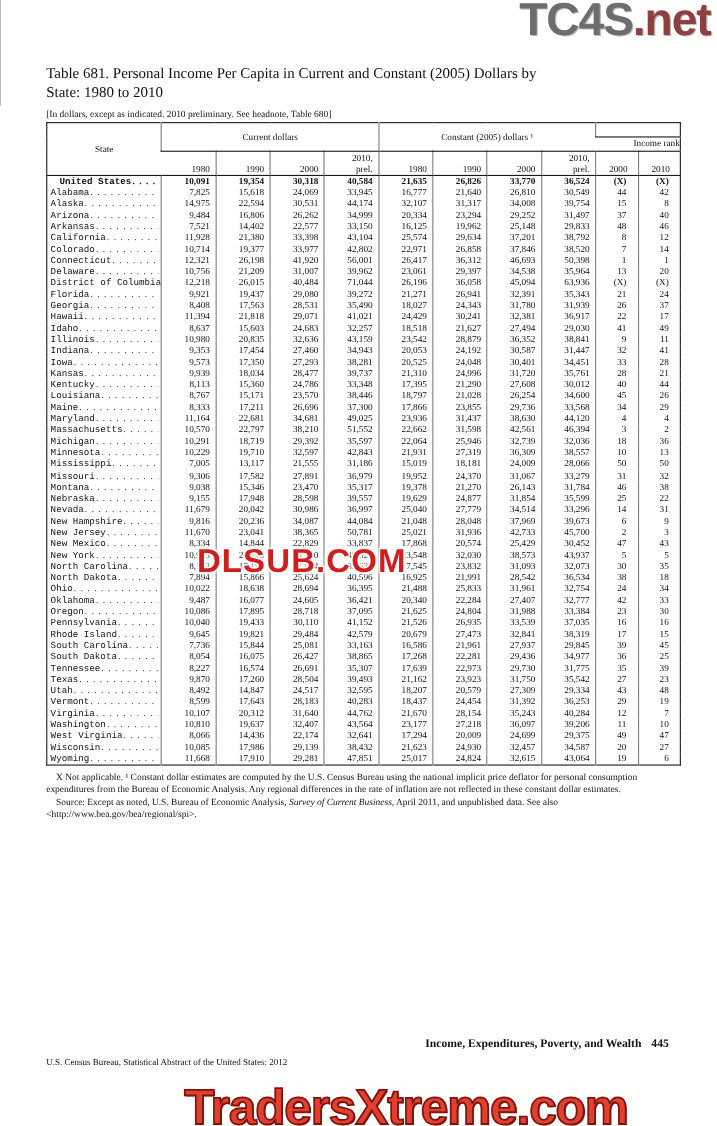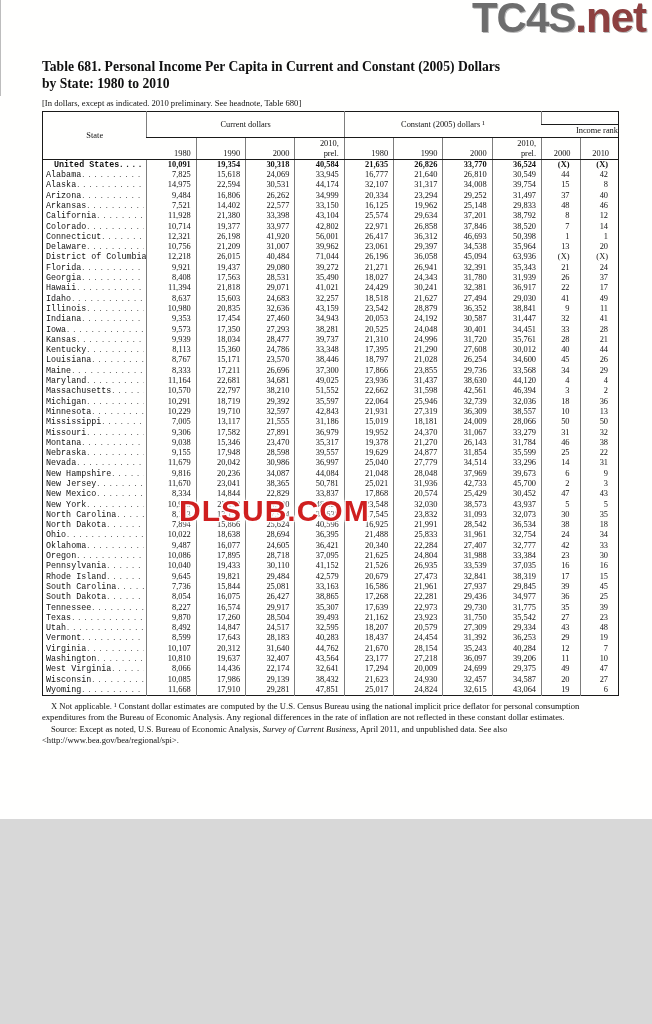--- a/index.html
+++ b/index.html
@@ -1,34 +1,34 @@
 <!DOCTYPE html>
 <html><head>
 <meta charset="utf-8">
 <style>
   * { margin:0; padding:0; box-sizing:border-box; }
   html,body { background:#d8d8d8; }
   .page {
-    position:relative; width:652px; height:819px; margin:0 auto;
+    position:relative; width:652px; height:1024px; margin:0 auto;
     background:#fffffe; overflow:hidden; color:#111;
     font-family:"Liberation Serif", serif;
   }
   .scan-edge { position:absolute; left:0; top:0; width:1px; height:96px; background:#bdbdbd; }
 
   
   .wm-top {
     position:absolute; top:-6px; right:6px;
     font-family:"Liberation Sans", sans-serif; font-weight:bold;
     font-size:42px; color:#6d6d6d; text-shadow:1px 1px 0 #b9b9b9;
     letter-spacing:-1px;
   }
   .wm-top .suffix { color:#8d4040; }
 
   .content { padding:58px 0 0 42px; }
-  .title { font-size:13.6px; font-weight:bold; line-height:1.28; max-width:470px; margin-bottom:5px; }
+  .title { font-size:13.6px; font-weight:normal; line-height:1.28; max-width:470px; margin-bottom:5px; }
   .headnote { font-size:8.6px; margin-bottom:3px; }
 
   table.data { border-collapse:collapse; width:577px; table-layout:fixed; }
   table.data { border:1px solid #1a1a1a; }
   .data th { font-weight:normal; font-size:8.4px; border-left:1px solid #7d7d7d; }
   .data td { border-left:1px solid #7d7d7d; }
   .data th:first-child, .data td:first-child { border-left:none; }
 
   .h1 th.grp, .h1 th.rank-spacer { border-bottom:1px solid #1a1a1a; height:13px; text-align:center; vertical-align:middle; }
   .h2 th.rank-grp { border-bottom:1px solid #1a1a1a; height:13px; text-align:right; vertical-align:middle; }
@@ -891,21 +891,21 @@
           </tr>
           <tr>
             <td class="state-cell">
               <div class="state-wrap">
                 <span class="state-nm">Tennessee</span>
                 <span class="dots"></span>
               </div>
             </td>
             <td class="num">8,227</td>
             <td class="num">16,574</td>
-            <td class="num">29,917</td>
+            <td class="num">26,691</td>
             <td class="num">35,307</td>
             <td class="num">17,639</td>
             <td class="num">22,973</td>
             <td class="num">29,730</td>
             <td class="num">31,775</td>
             <td class="num rank">35</td>
             <td class="num rank">39</td>
           </tr>
           <tr>
             <td class="state-cell">

